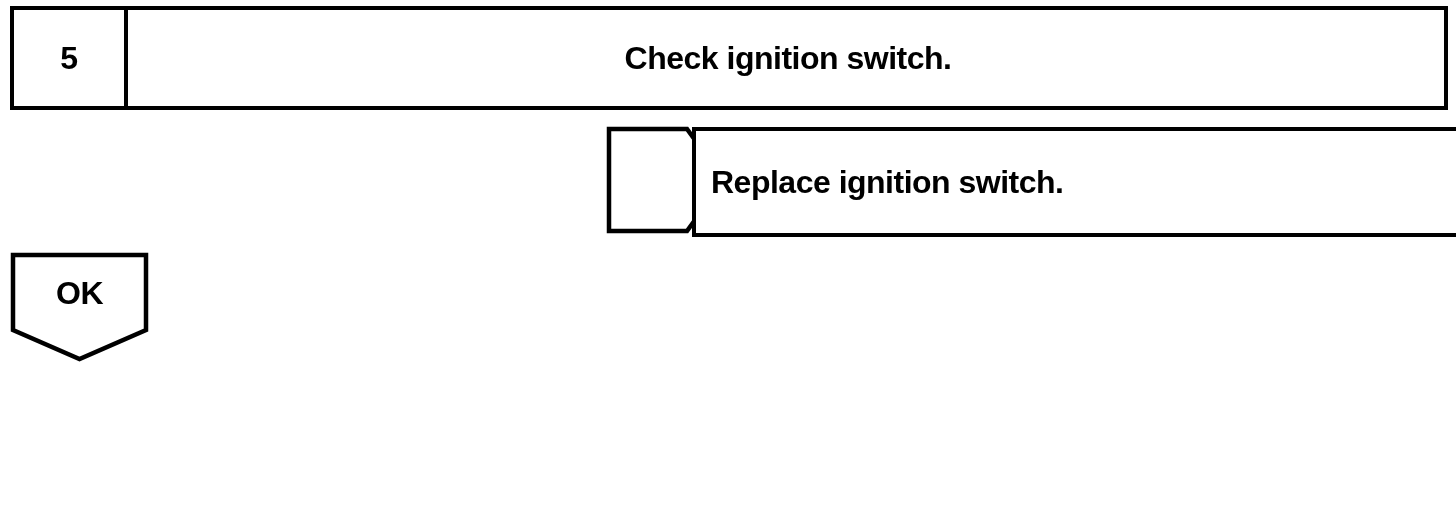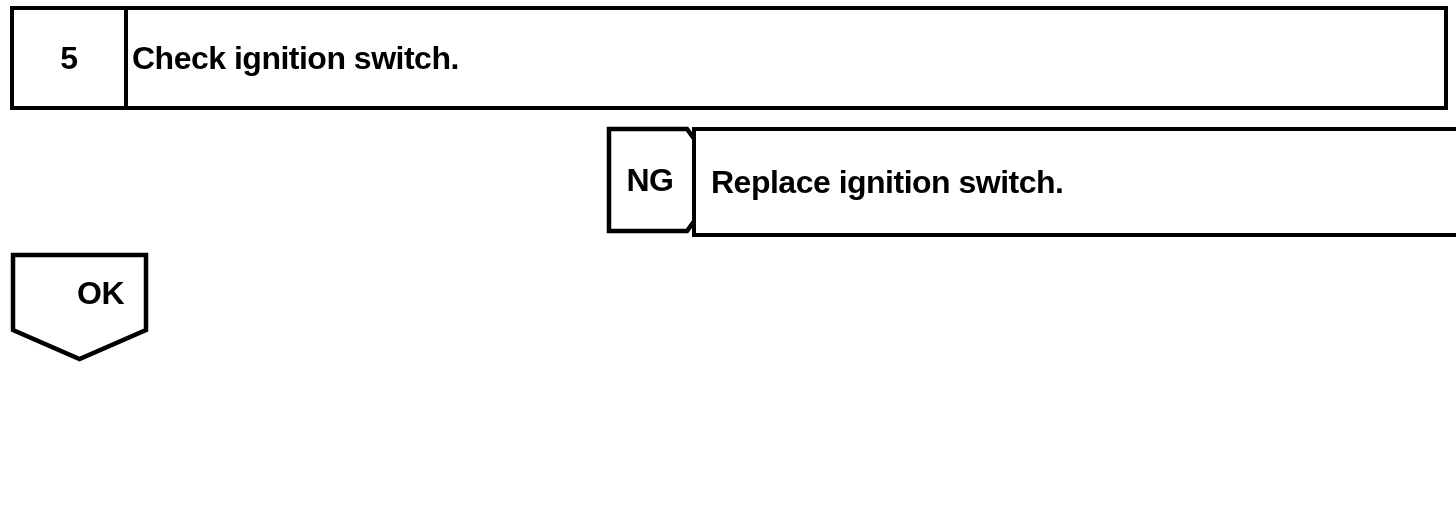--- a/index.html
+++ b/index.html
@@ -41,20 +41,21 @@
     display: flex;
     align-items: center;
     justify-content: center;
     flex: none;
   }
   .step-title-cell {
     flex: 1;
     display: flex;
     align-items: center;
     padding-left: 4px;
+    justify-content: center;
   }
 
   
   .ng-shape-wrap {
     position: absolute;
     left: 606px;
     top: 126px;
     width: 121px;
     height: 108px;
   }
@@ -94,21 +95,20 @@
   }
   .ok-label-wrap {
     position: absolute;
     left: 10px;
     top: 252px;
     width: 139px;
     height: 82px;
     display: flex;
     align-items: center;
     justify-content: center;
-    padding-left: 21px;
   }
 
   
   .ok-action-box {
     position: absolute;
     left: 10px;
     top: 408px;
     width: 705px;
     height: 113px;
     border: 4px solid #000;
@@ -144,23 +144,20 @@
     <div class="step-title-cell">
       <span class="bold-label">Check ignition switch.</span>
     </div>
   </div>
 
   <div class="ng-shape-wrap">
     <svg width="121" height="108" viewBox="0 0 121 108">
       <polygon points="3,3 81,3 118,54 81,105 3,105"></polygon>
     </svg>
   </div>
-  <div class="ng-label-wrap">
-    <span class="bold-label">NG</span>
-  </div>
 
   <div class="ng-action-box">
     <span class="bold-label">Replace ignition switch.</span>
   </div>
 
   <div class="ok-shape-wrap">
     <svg width="139" height="110" viewBox="0 0 139 110">
       <polygon points="3,3 136,3 136,78 69.5,107 3,78"></polygon>
     </svg>
   </div>

